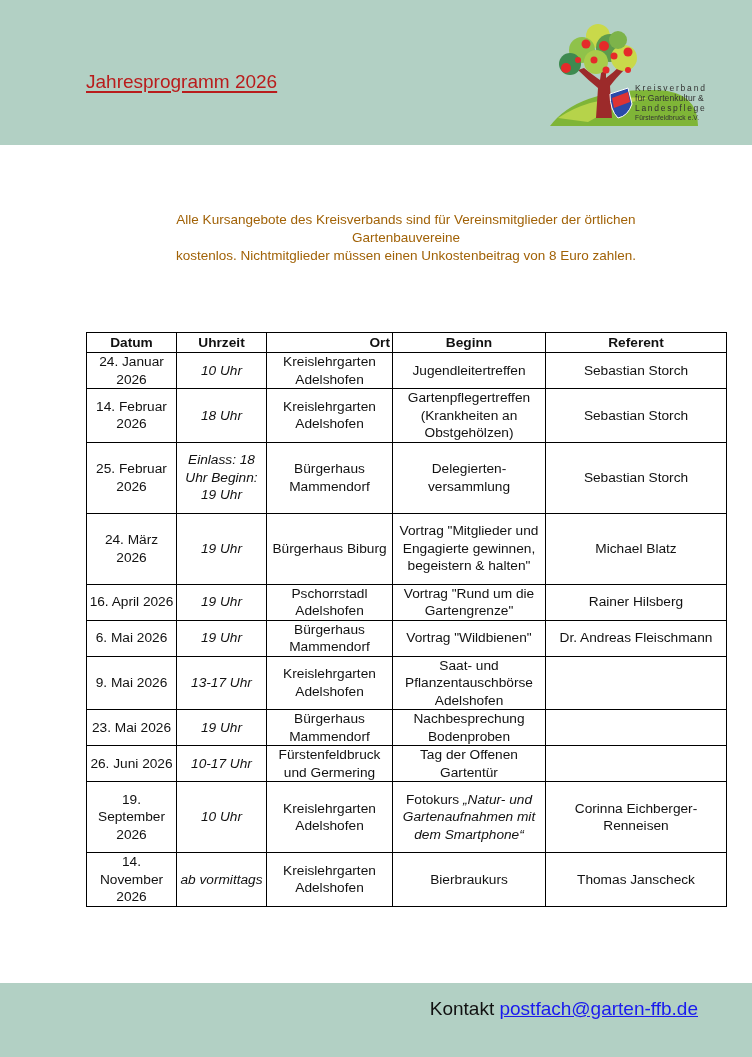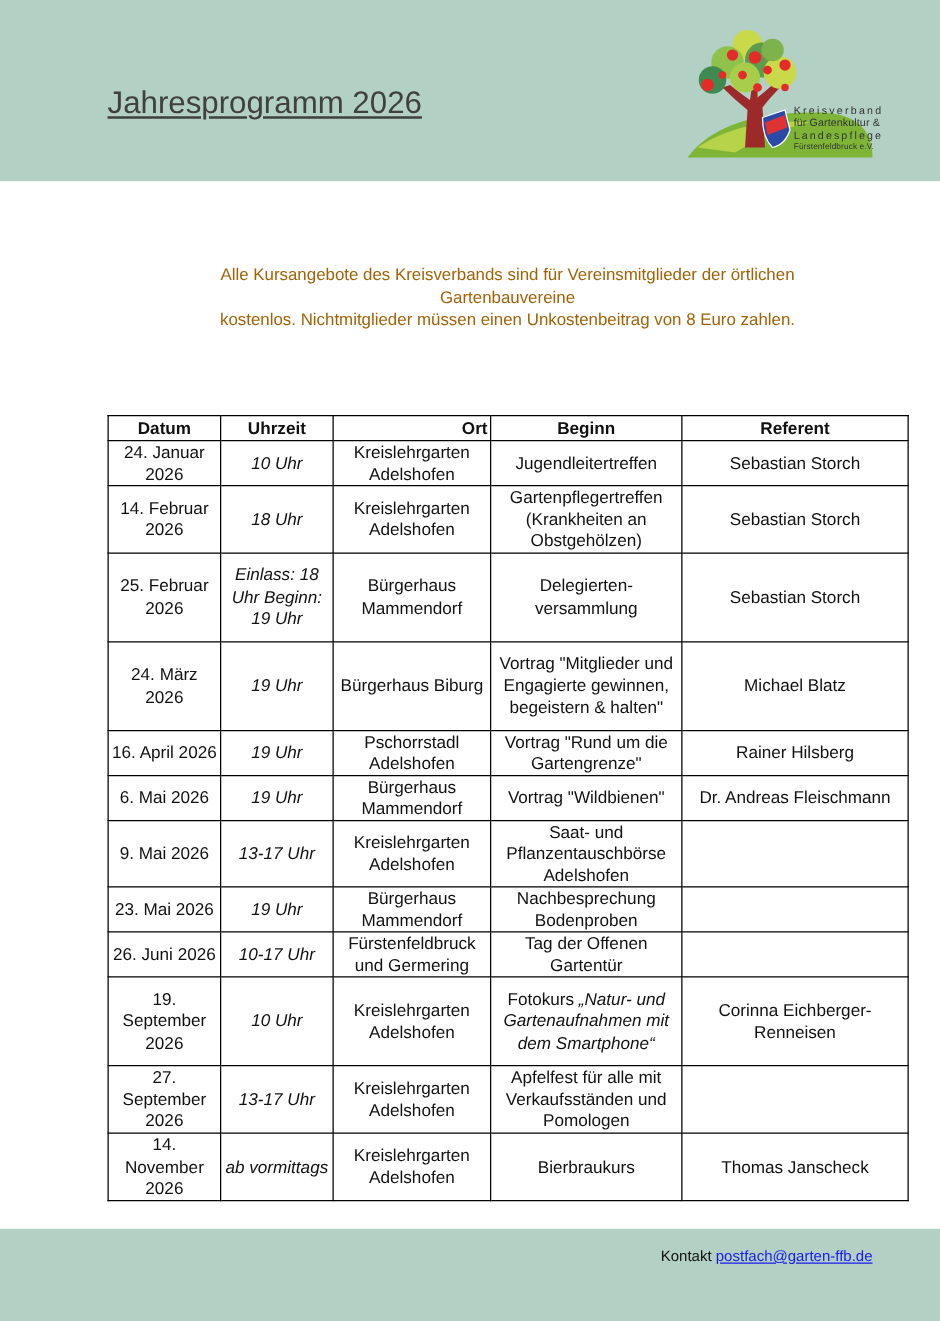--- a/index.html
+++ b/index.html
@@ -8,21 +8,21 @@
     background: #ffffff;
     font-family: "Liberation Sans", sans-serif;
     color: #111;
   }
   .header-band {
     position: absolute; left: 0; top: 0; width: 752px; height: 145px;
     background: #b2d0c4;
   }
   .page-title {
     position: absolute; left: 86px; top: 66px;
-    font-size: 25px; line-height: 32px; color: #404040;
+    font-size: 19px; line-height: 32px; color: #b91c1c;
     text-decoration: underline; text-decoration-thickness: 2px;
     text-underline-offset: 3px;
     margin: 0; font-weight: normal;
   }
   .logo {
     position: absolute; left: 548px; top: 18px; width: 160px; height: 112px;
   }
   .logo-text {
     position: absolute; left: 635px; top: 83px; width: 80px;
     font-size: 8.5px; line-height: 10px; color: #333; white-space: nowrap;
@@ -52,21 +52,21 @@
   col.c1 { width: 90px; } col.c2 { width: 90px; } col.c3 { width: 126px; }
   col.c4 { width: 153px; } col.c5 { width: 181px; }
   td.time { text-align: left; padding-left: 3px; font-style: italic; }
   .it { font-style: italic; text-align: center; }
 
   .footer-band {
     position: absolute; left: 0; top: 983px; width: 752px; height: 74px;
     background: #b2d0c4;
   }
   .contact {
-    position: absolute; right: 54px; top: 998px; font-size: 12px; color: #111; text-align: center;
+    position: absolute; right: 54px; top: 998px; font-size: 19px; color: #111; text-align: center;
   }
   .contact a { color: #1a1aee; text-decoration: underline; }
 </style>
 </head>
 <body>
 
 <div class="header-band"></div>
 <h1 class="page-title">Jahresprogramm 2026</h1>
 
 <svg class="logo" viewBox="0 0 160 112">
@@ -191,27 +191,20 @@
       <td>Tag der Offenen Gartentür</td>
       <td></td>
     </tr>
     <tr style="height:71px">
       <td>19. September 2026</td>
       <td class="time">10 Uhr</td>
       <td>Kreislehrgarten Adelshofen</td>
       <td><span>Fotokurs </span><span class="it">„Natur- und Gartenaufnahmen mit dem Smartphone“</span></td>
       <td>Corinna Eichberger-Renneisen</td>
     </tr>
-    <tr style="height:54px">
-      <td>27. September 2026</td>
-      <td class="time">13-17 Uhr</td>
-      <td>Kreislehrgarten Adelshofen</td>
-      <td>Apfelfest für alle mit Verkaufsständen und Pomologen</td>
-      <td></td>
-    </tr>
     <tr style="height:53px">
       <td>14. November 2026</td>
       <td class="time">ab vormittags</td>
       <td>Kreislehrgarten Adelshofen</td>
       <td>Bierbraukurs</td>
       <td>Thomas Janscheck</td>
     </tr>
   </tbody>
 </table>
 

